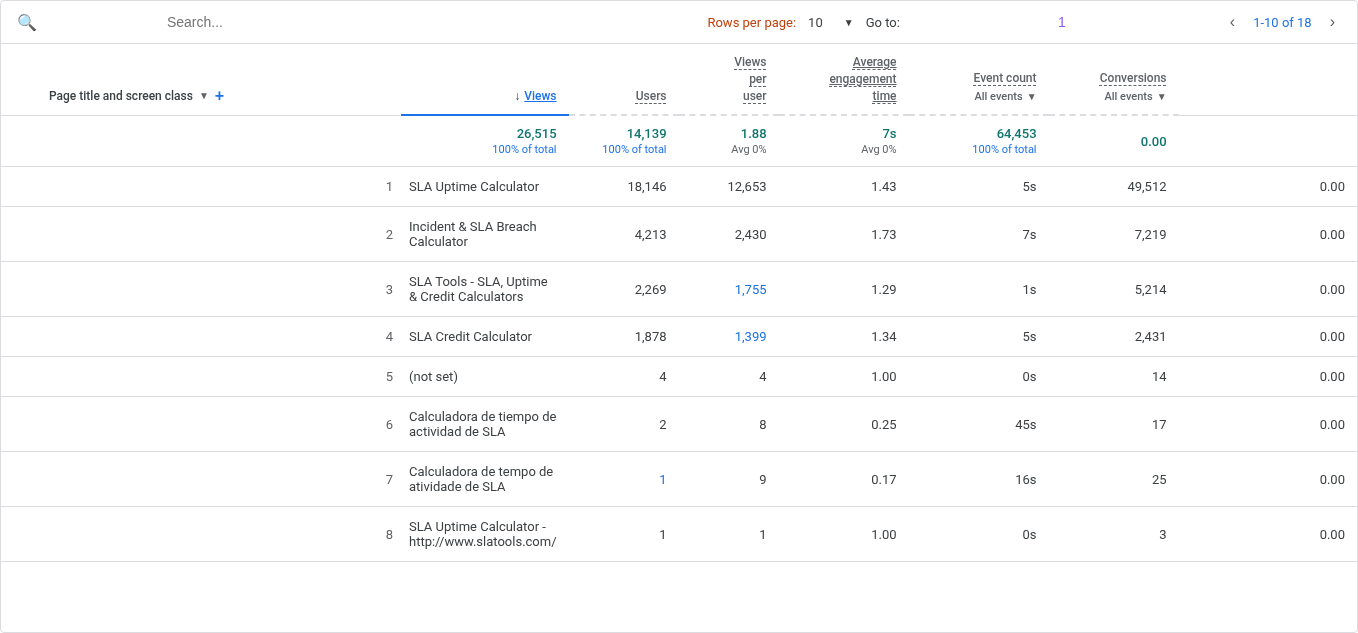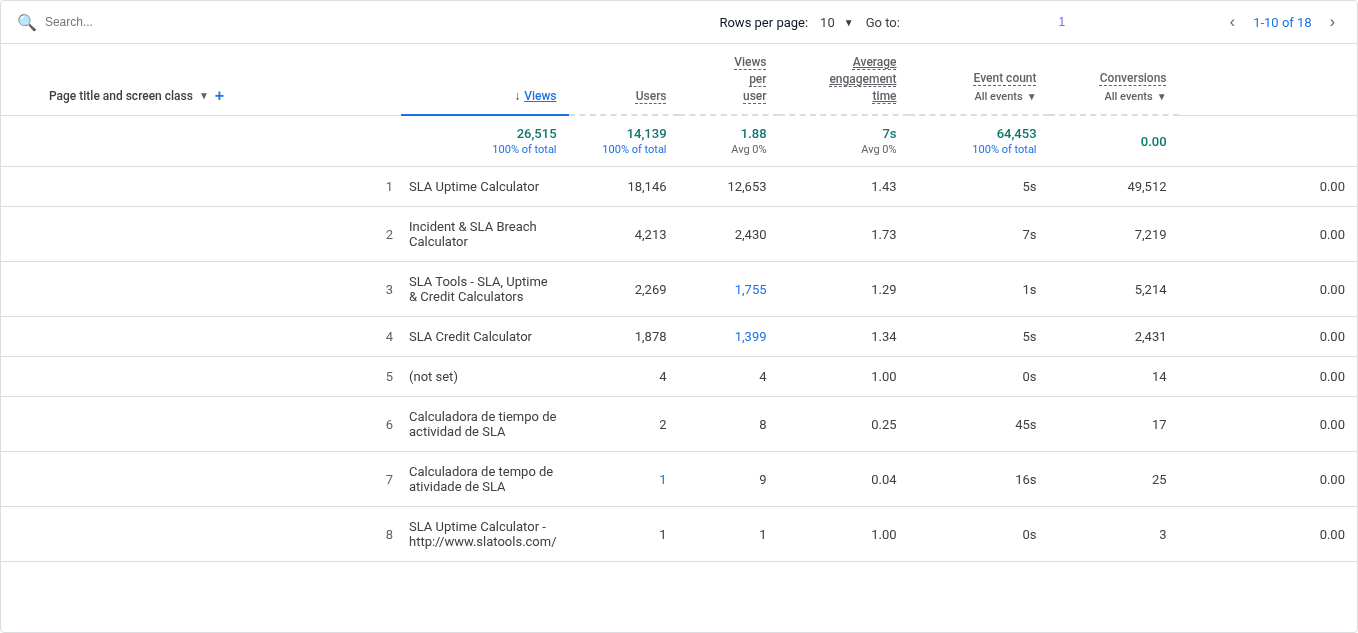--- a/index.html
+++ b/index.html
@@ -20,39 +20,40 @@
     .search-bar {
       display: flex;
       align-items: center;
       padding: 10px 16px;
       border-bottom: 1px solid #dadce0;
       gap: 8px;
     }
     .search-bar input {
       border: none;
       outline: none;
-      font-size: 12px;
+      font-size: 14px;
       color: #8b5cf6;
       width: 300px;
       background: transparent;
+      text-align: center;
     }
     .search-icon { color: #5f6368; font-size: 16px; }
     .pagination-area {
       display: flex;
       align-items: center;
       margin-left: auto;
       gap: 12px;
       font-size: 13px;
       color: #3c4043;
     }
-    .rows-label { color: #0f172a; }
+    .rows-label { color: #c2410c; }
     .rows-select {
       display: flex;
       align-items: center;
-      gap: 9px;
+      gap: 21px;
       cursor: pointer;
       color: #3c4043;
     }
     .goto-label { color: #3c4043; }
     .goto-input {
       border: none;
       border-bottom: 1px solid #3c4043;
       width: 24px;
       text-align: center;
       outline: none;
@@ -329,21 +330,21 @@
     <td>0.25</td>
     <td>45s</td>
     <td>17</td>
     <td>0.00</td>
   </tr>
         <tr>
     <td class="row-num">7</td>
     <td class="page-name left-align" style="padding-left:8px;">Calculadora de tempo de atividade de SLA</td>
     <td style="color:#1a73e8;">1</td>
     <td>9</td>
-    <td>0.04</td>
+    <td>0.17</td>
     <td>16s</td>
     <td>25</td>
     <td>0.00</td>
   </tr>
         <tr>
     <td class="row-num">8</td>
     <td class="page-name left-align" style="padding-left:8px;">SLA Uptime Calculator - http://www.slatools.com/</td>
     <td>1</td>
     <td>1</td>
     <td>1.00</td>

